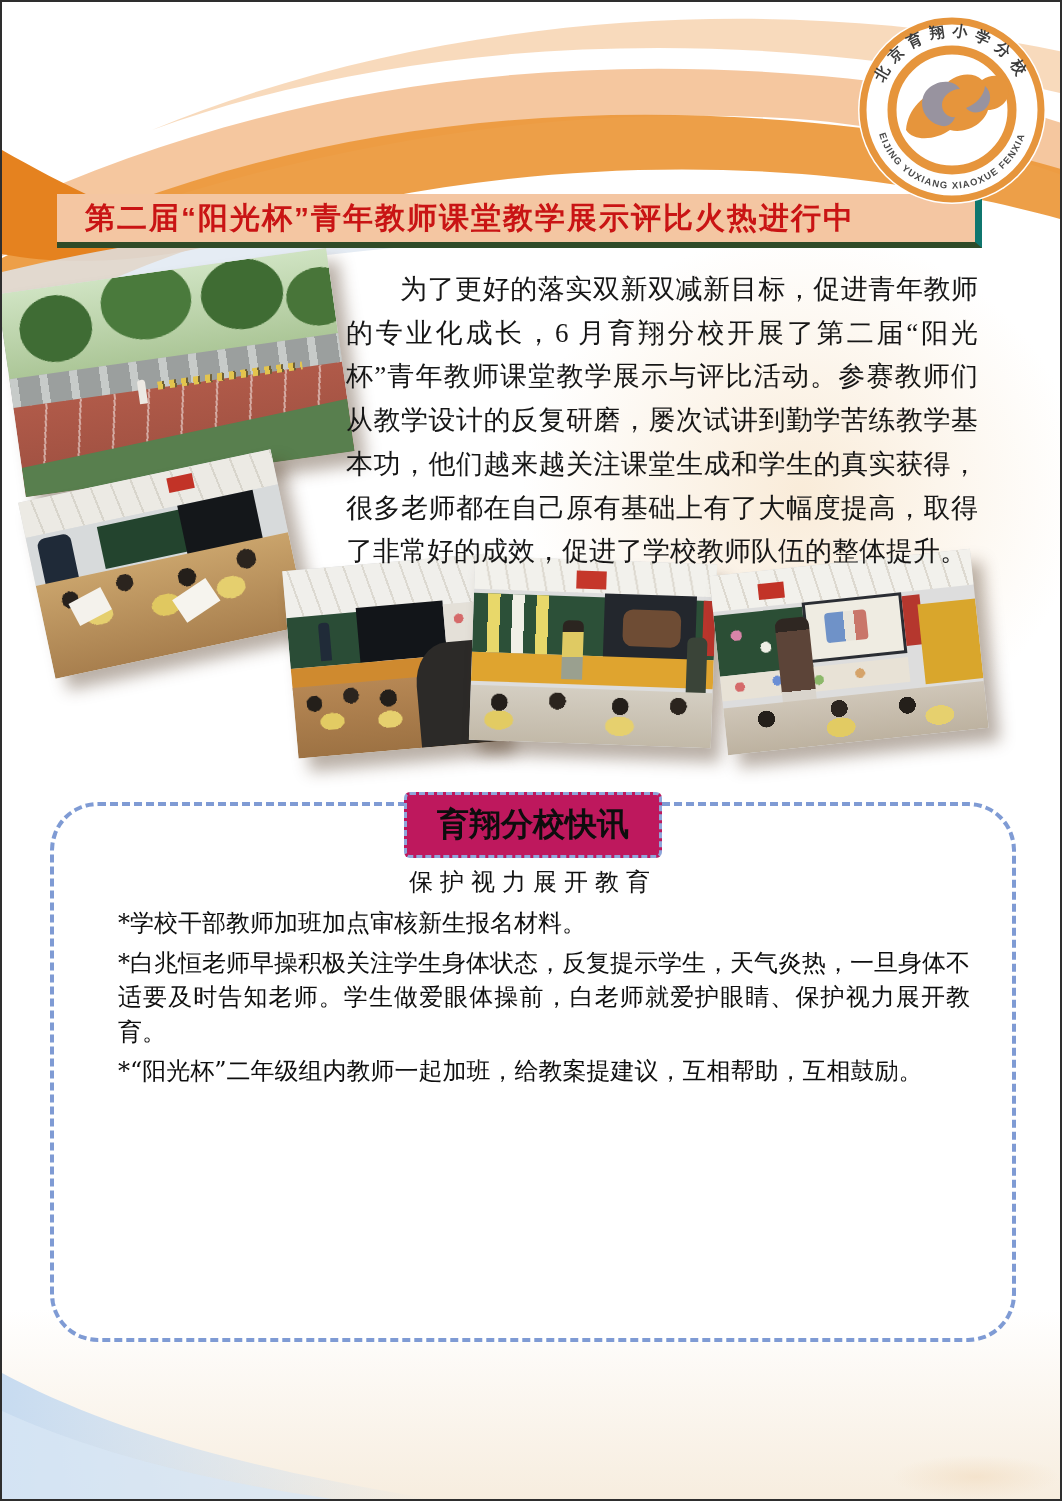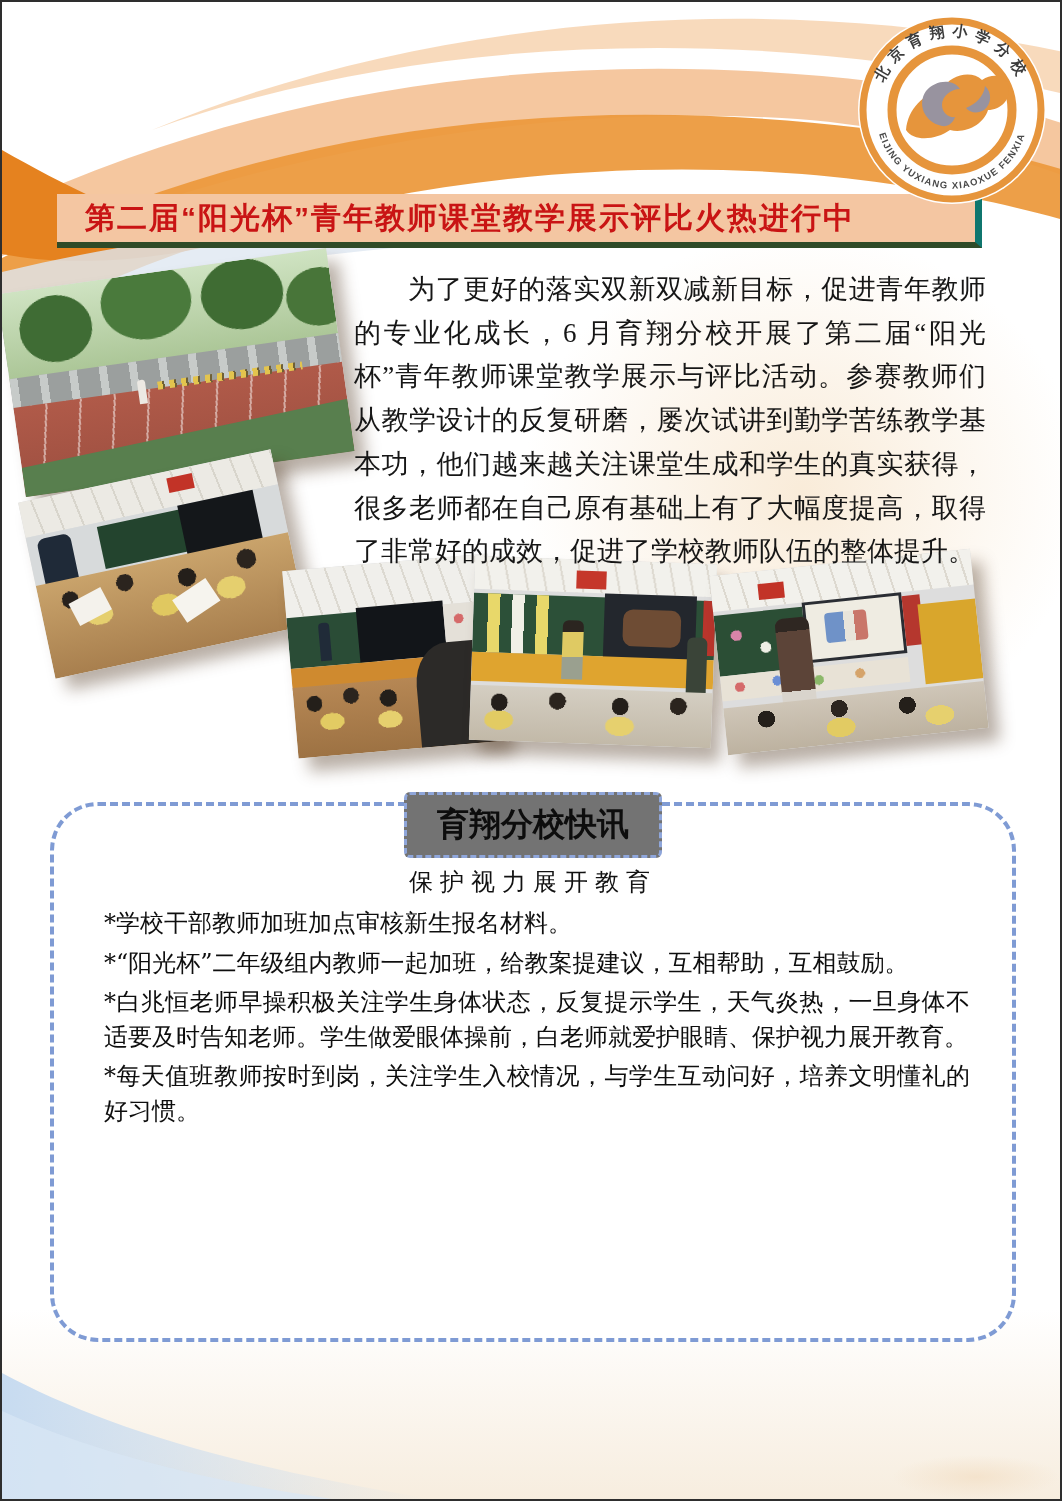--- a/index.html
+++ b/index.html
@@ -30,21 +30,21 @@
     background:#f4c6a2;border-right:7px solid #0f766e;border-bottom:6px solid #2f4b28;
     display:flex;align-items:center;padding-left:28px;box-sizing:border-box;
   }
   .title-bar span{
     font-weight:bold;font-size:30px;letter-spacing:2px;color:#c91414;
     font-family:"Liberation Sans","DejaVu Sans",sans-serif;white-space:nowrap;
   }
 
   
   .intro{
-    left:352px;top:266px;width:632px;z-index:4;
+    left:344px;top:266px;width:632px;z-index:4;
     font-family:"Liberation Serif","DejaVu Serif",serif;
     font-size:27px;line-height:1.62;color:#161616;text-align:justify;text-indent:2em;
   }
 
   
   .photo{position:absolute;overflow:hidden;background:#ddd;
     box-shadow:10px 14px 16px rgba(70,45,20,.38);z-index:3;}
   .photo>div{position:absolute;}
 
   .photo1{left:8px;top:268px;width:332px;height:205px;transform:rotate(-8deg);}
@@ -163,31 +163,31 @@
       radial-gradient(24px 16px at 82% 62%,#e6d06e 60%,transparent 61%),
       linear-gradient(#cfc6b8,#bdb2a0);}
 
   
   .news-box{
     left:48px;top:800px;width:966px;height:540px;z-index:4;
     background:#fff;border:4px dashed #7f9bd4;border-radius:48px;box-sizing:border-box;
   }
   .news-chip{
     position:absolute;left:50%;top:-14px;transform:translateX(-50%);
-    background:#737373;border:3px dashed #8fa6da;border-radius:6px;
+    background:#be185d;border:3px dashed #8fa6da;border-radius:6px;
     padding:8px 30px;font-size:32px;font-weight:bold;color:#0d0d0d;
     font-family:"Liberation Sans","DejaVu Sans",sans-serif;white-space:nowrap;
   }
   .news-subtitle{
     position:absolute;left:0;right:0;top:60px;text-align:center;
     font-family:"DejaVu Serif","Liberation Serif",serif;
     font-size:24px;color:#111;letter-spacing:7px;
   }
   .news-items{
-    position:absolute;left:50px;right:42px;top:100px;
+    position:absolute;left:64px;right:42px;top:100px;
     font-family:"DejaVu Serif","Liberation Serif",serif;
     font-size:24px;line-height:1.44;color:#0e0e0e;text-align:justify;
   }
   .news-items p{margin:0 0 5px 0;}
 
   
   .footer-message{
     left:0;right:0;top:1366px;text-align:center;z-index:5;
     font-size:52px;font-weight:bold;letter-spacing:4px;
     color:#f08430;-webkit-text-fill-color:#fff6ec;-webkit-text-stroke:2.5px #ee7e2c;
@@ -296,23 +296,22 @@
     <div class="p5-artwall"></div>
     <div class="p5-teacher"></div>
     <div class="p5-class"></div>
   </div>
 
   <div class="abs news-box">
     <div class="news-chip">育翔分校快讯</div>
     <div class="news-subtitle">保护视力展开教育</div>
     <div class="news-items">
       <p>*学校干部教师加班加点审核新生报名材料。</p>
+      <p>*白兆恒老师早操积极关注学生身体状态，反复提示学生，天气炎热，一旦身体不适要及时告知老师。学生做爱眼体操前，白老师就爱护眼睛、保护视力展开教育。</p>
       <p>*“阳光杯”二年级组内教师一起加班，给教案提建议，互相帮助，互相鼓励。</p>
-      <p>*白兆恒老师早操积极关注学生身体状态，反复提示学生，天气炎热，一旦身体不适要及时告知老师。学生做爱眼体操前，白老师就爱护眼睛、保护视力展开教育。</p>
-      <p>*每天值班教师按时到岗，关注学生入校情况，与学生互动问好，培养文明懂礼的好习惯。</p>
     </div>
   </div>
 
 
   <svg class="abs bottom-blue" viewBox="0 0 430 140">
     <defs>
       <linearGradient id="bg1" x1="0" y1="0" x2="1" y2="0">
         <stop offset="0" stop-color="#c7dbf0"></stop>
         <stop offset="1" stop-color="#c7dbf0" stop-opacity="0"></stop>
       </linearGradient>

